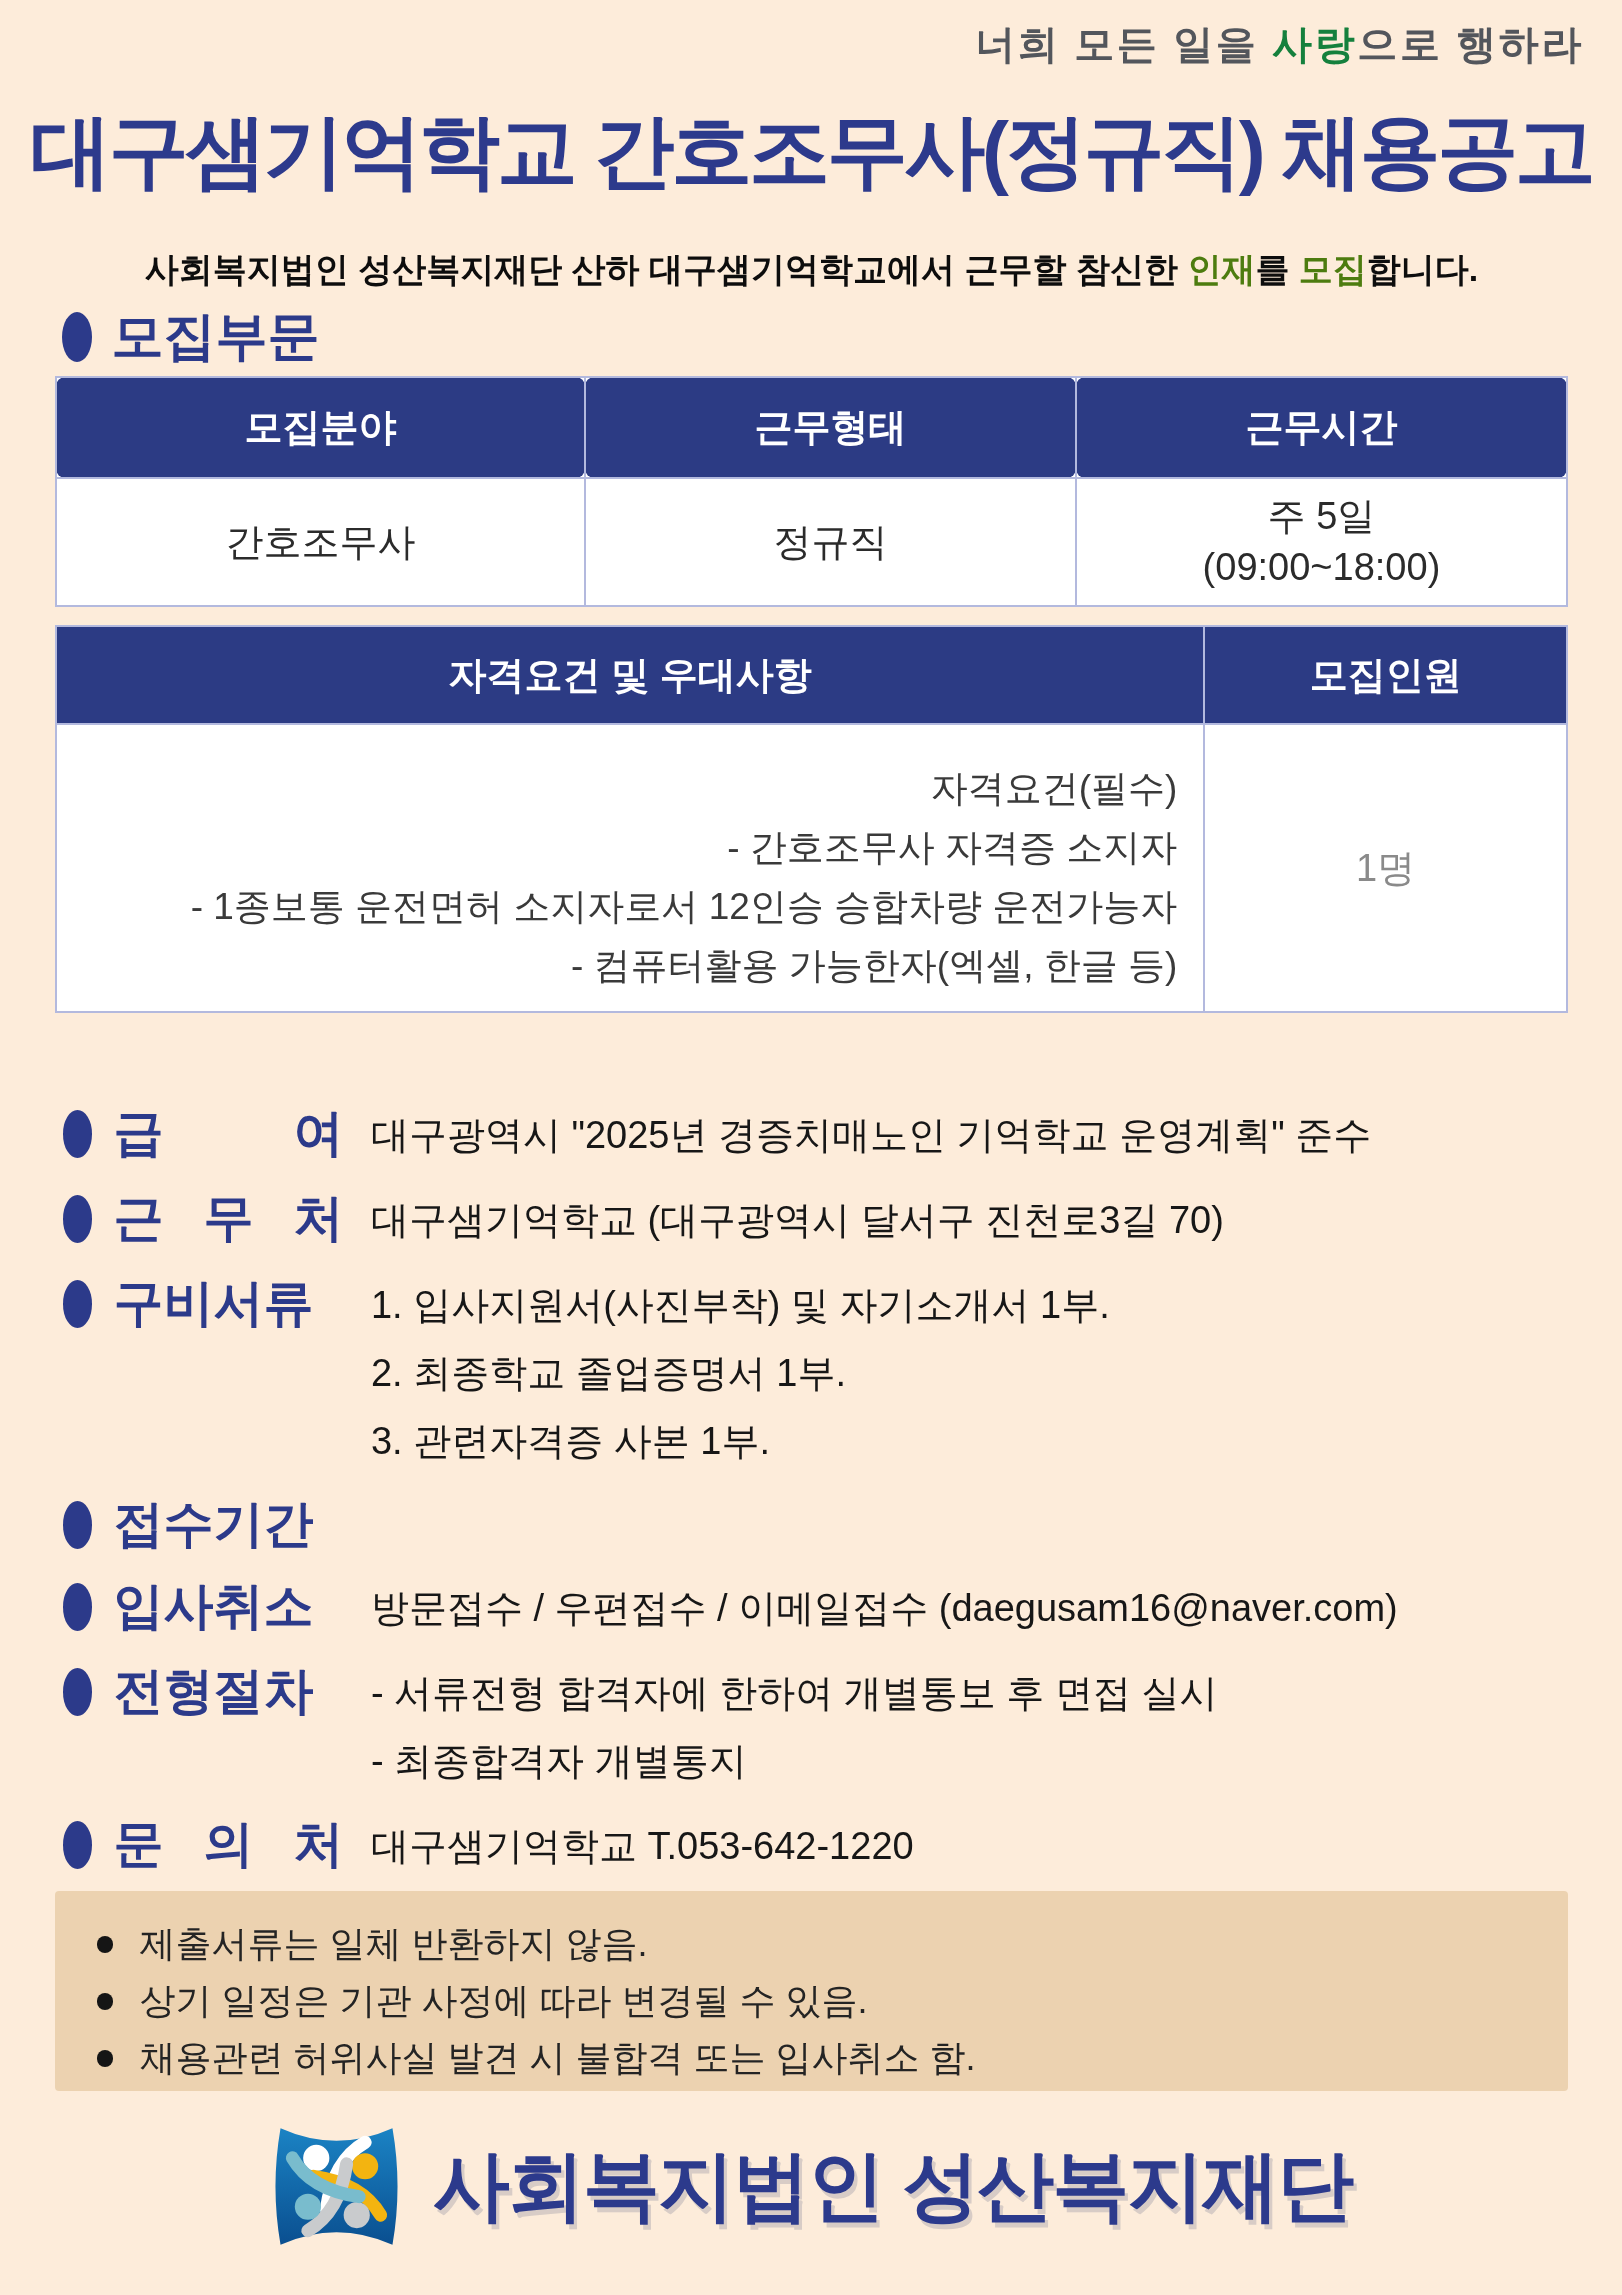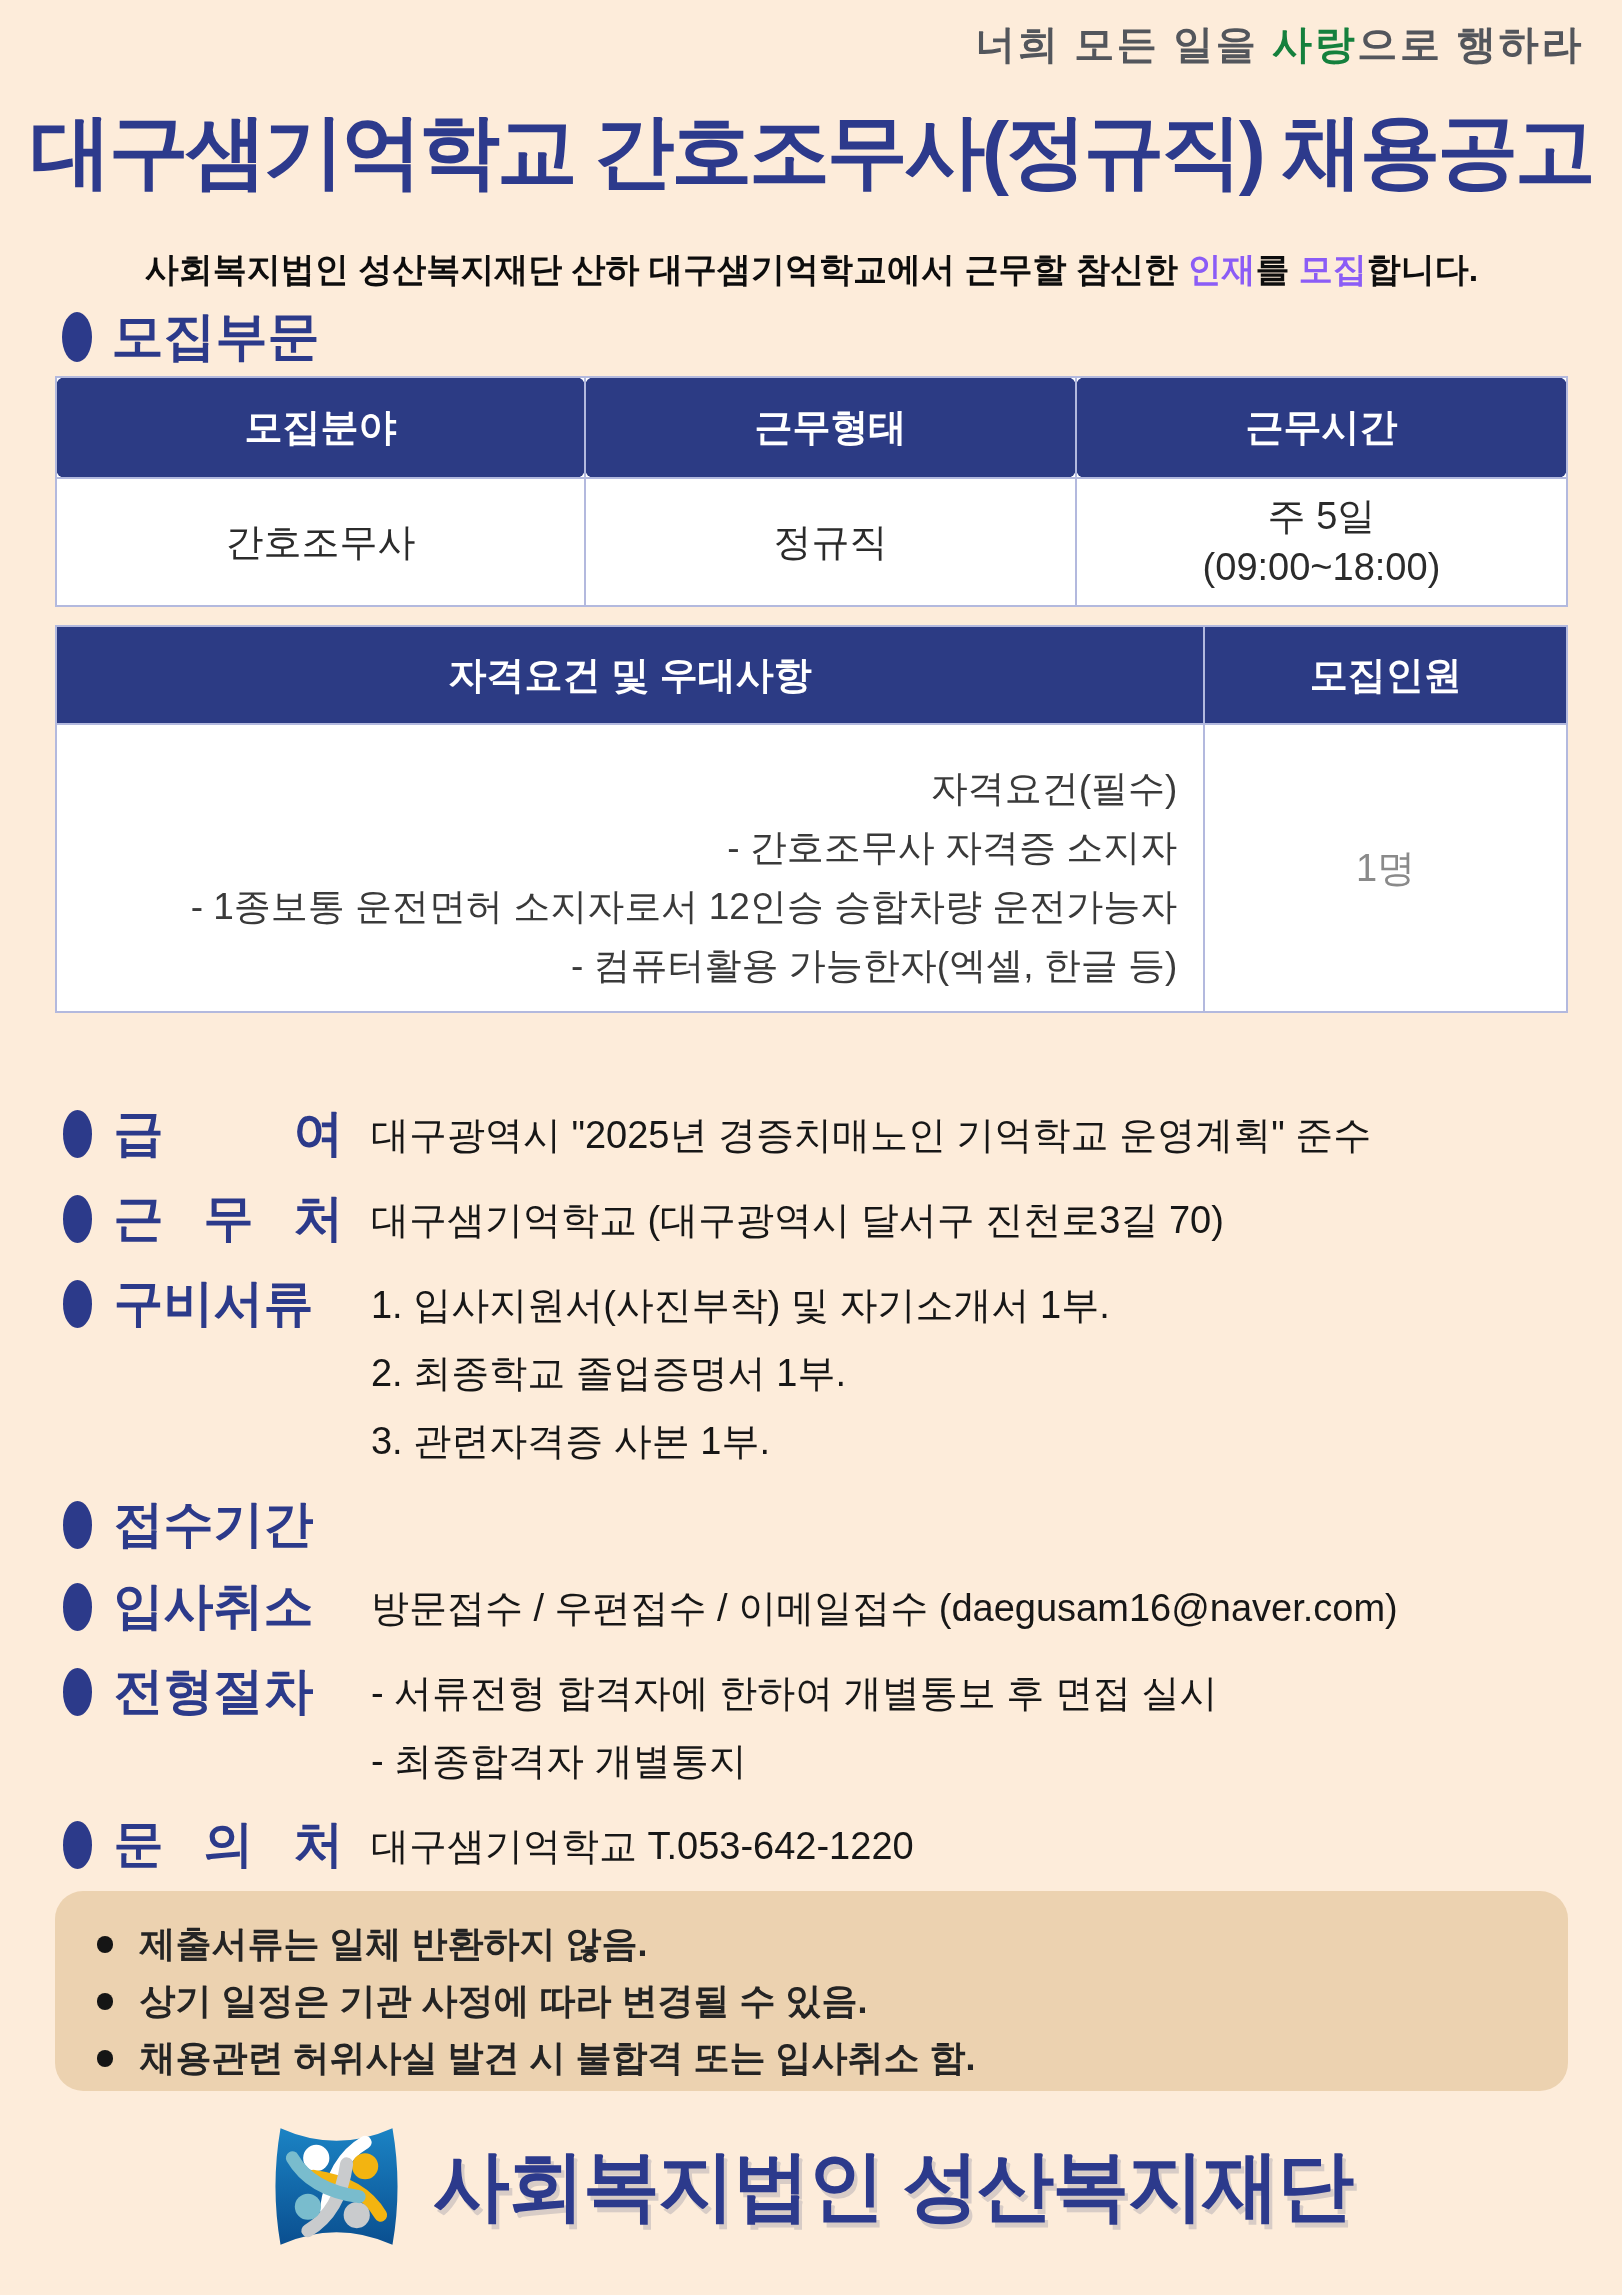--- a/index.html
+++ b/index.html
@@ -28,21 +28,21 @@
     font-size:81px; font-weight:800; letter-spacing:-3.3px;
     color:#2d3a8c;
   }
 
   
   .subtitle{
     position:absolute; top:247px; left:0; width:100%;
     text-align:center;
     font-size:34px; font-weight:700; color:#0d0d0d;
   }
-  .subtitle .blue{ color:#8b5cf6; }
+  .subtitle .blue{ color:#4d7c0f; }
 
   
   .section-heading{
     position:absolute; top:302px; left:62px;
     display:flex; align-items:center; gap:19.6px;
     font-size:52px; font-weight:800; color:#2c3a8a;
   }
   .bullet-ellipse{
     display:inline-block; width:30px; height:50px;
     background:#2c3a8a; border-radius:50%;
@@ -89,23 +89,22 @@
     text-align:justify; text-align-last:justify;
   }
   .info-content{
     margin-left:27.5px;
     font-size:38px; color:#171717; line-height:68px;
   }
 
   
   .notes-box{
     position:absolute; top:1891px; left:55px; width:1513px; height:200px;
-    background:#ecd2b0; border-radius:28px;
+    background:#ecd2b0; border-radius:4px;
     padding:25px 39px 0 42px;
-    font-weight:bold;
   }
   .note-row{ display:flex; align-items:center; height:57px; }
   .note-dot{
     width:16.4px; height:16.4px; border-radius:50%;
     background:#151515; margin-right:26px; flex:none;
   }
   .note-text{ font-size:36px; color:#242424; }
 
   
   .footer{

